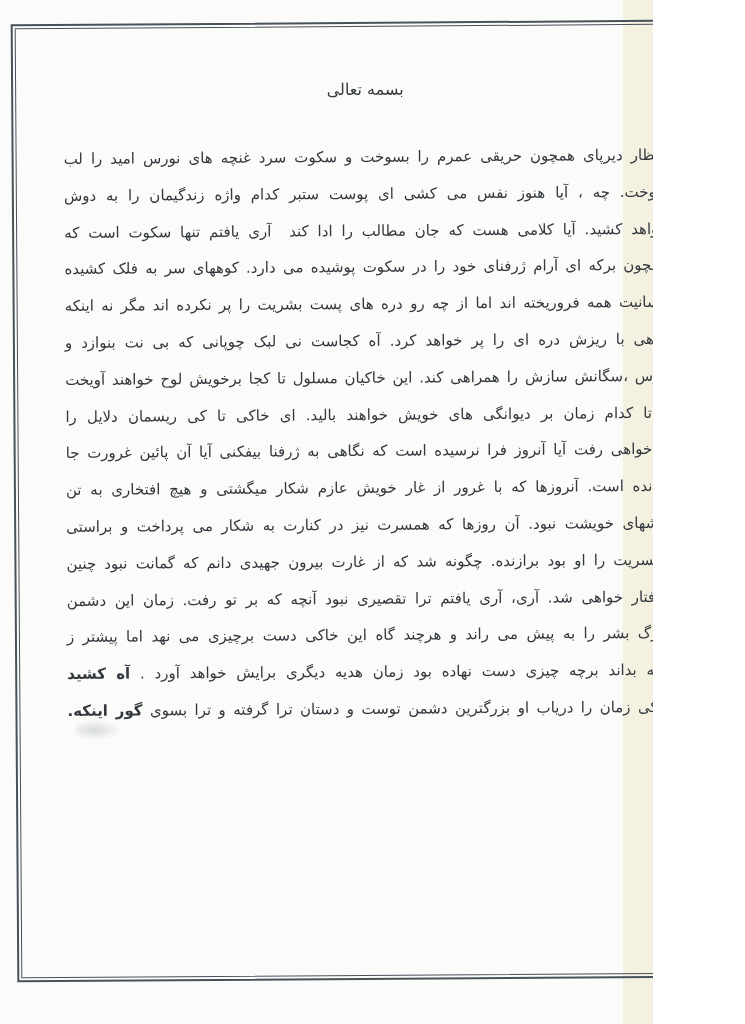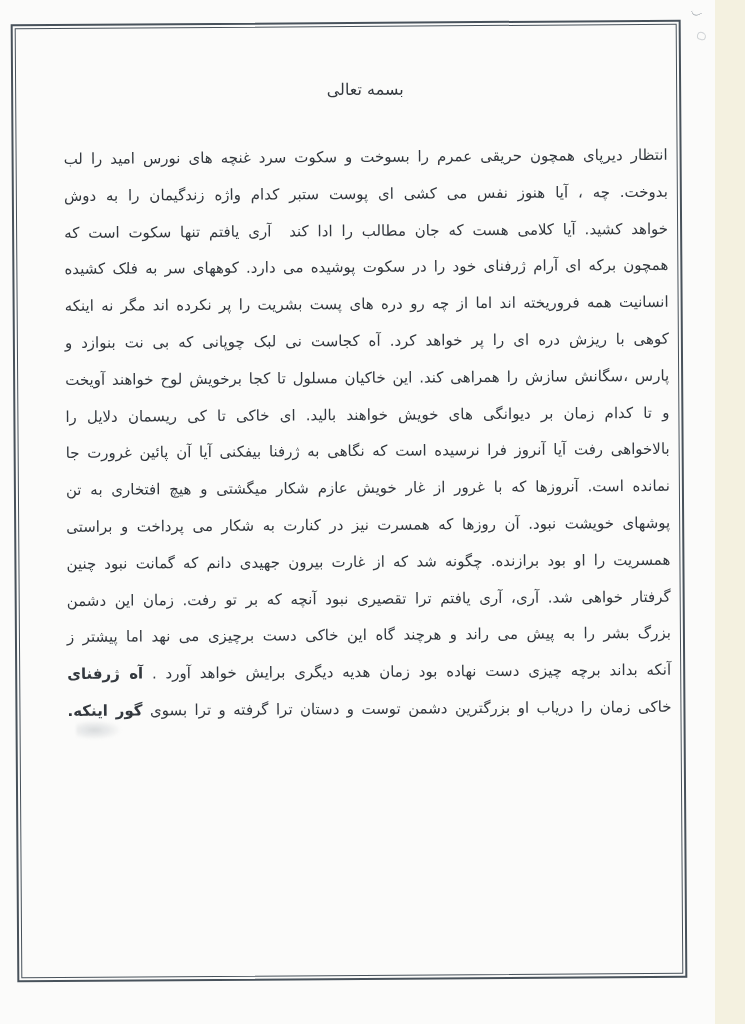--- a/index.html
+++ b/index.html
@@ -5,21 +5,21 @@
   :root{
     --paper:#fbfbfa;
     --scan_edge:#f4f1e0;
     --frame:#48525b;
     --ink:#33383e;
     --noise:#9aa1a8;
   }
   html,body{margin:0;padding:0;background:#ffffff;}
   .scan{
     position:relative;
-    width:745px;height:1024px;
+    width:653px;height:1024px;
     background:var(--paper);
     overflow:hidden;
     font-family:"DejaVu Sans", sans-serif;
   }
   .edge-strip{
     position:absolute;right:0;top:0;width:30px;height:100%;
     background:var(--scan_edge);
   }
   .tilt{
     position:absolute;left:14px;top:22px;width:670px;height:958px;
@@ -106,21 +106,21 @@
             <div class="line"><span>انسانیت همه فروریخته اند اما از چه رو دره های پست بشریت را پر نکرده اند مگر نه اینکه</span></div>
             <div class="line"><span>کوهی با ریزش دره ای را پر خواهد کرد. آه کجاست نی لبک چوپانی که بی نت بنوازد و</span></div>
             <div class="line"><span>پارس ،سگانش سازش را همراهی کند. این خاکیان مسلول تا کجا برخویش لوح خواهند آویخت</span></div>
             <div class="line"><span>و تا کدام زمان بر دیوانگی های خویش خواهند بالید. ای خاکی تا کی ریسمان دلایل را</span></div>
             <div class="line"><span>بالاخواهی رفت آیا آنروز فرا نرسیده است که نگاهی به ژرفنا بیفکنی آیا آن پائین غرورت جا</span></div>
             <div class="line"><span>نمانده است. آنروزها که با غرور از غار خویش عازم شکار میگشتی و هیچ افتخاری به تن</span></div>
             <div class="line"><span>پوشهای خویشت نبود. آن روزها که همسرت نیز در کنارت به شکار می پرداخت و براستی</span></div>
             <div class="line"><span>همسریت را او بود برازنده. چگونه شد که از غارت بیرون جهیدی دانم که گمانت نبود چنین</span></div>
             <div class="line"><span>گرفتار خواهی شد. آری، آری یافتم ترا تقصیری نبود آنچه که بر تو رفت. زمان این دشمن</span></div>
             <div class="line"><span>بزرگ بشر را به پیش می راند و هرچند گاه این خاکی دست برچیزی می نهد اما پیشتر ز</span></div>
-            <div class="line"><span>آنکه بداند برچه چیزی دست نهاده بود زمان هدیه دیگری برایش خواهد آورد . </span><span class="bold">آه ژرفنای</span></div>
+            <div class="line"><span>آنکه بداند برچه چیزی دست نهاده بود زمان هدیه دیگری برایش خواهد آورد . </span><span class="bold">آه کشید</span></div>
             <div class="line"><span>خاکی زمان را دریاب او بزرگترین دشمن توست و دستان ترا گرفته و ترا بسوی </span><span class="bold">گور اینکه.</span></div>
           </div>
       </div>
     </div>
   </div>
 
   <div class="artifact-a"></div>
   <div class="artifact-b"></div>
   <div class="smudge"></div>
 </div>

